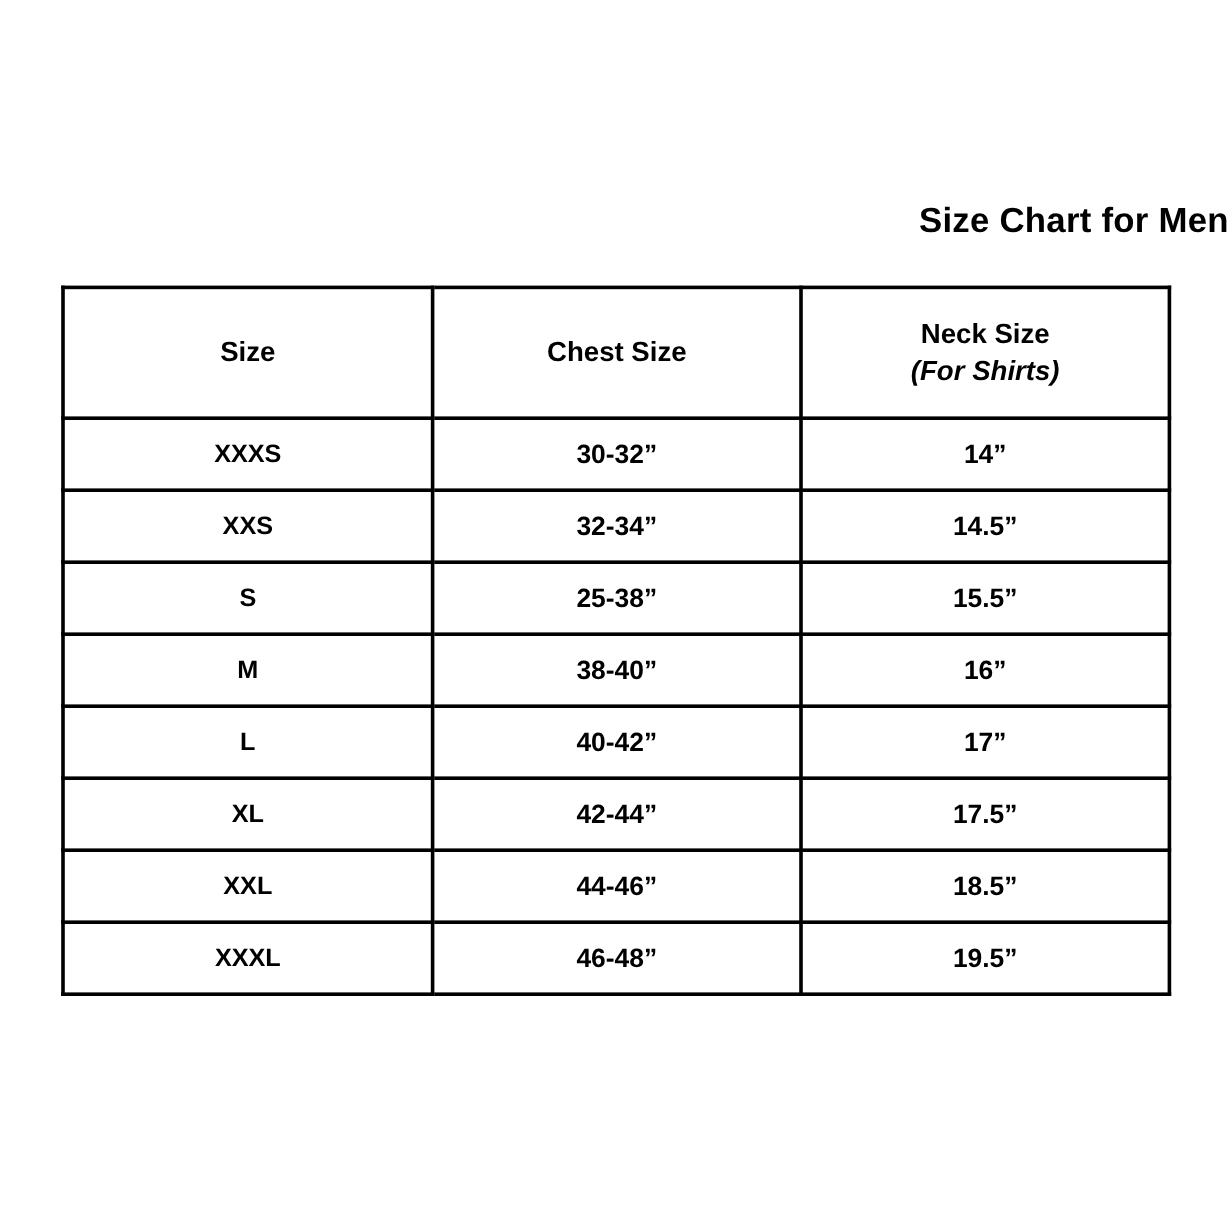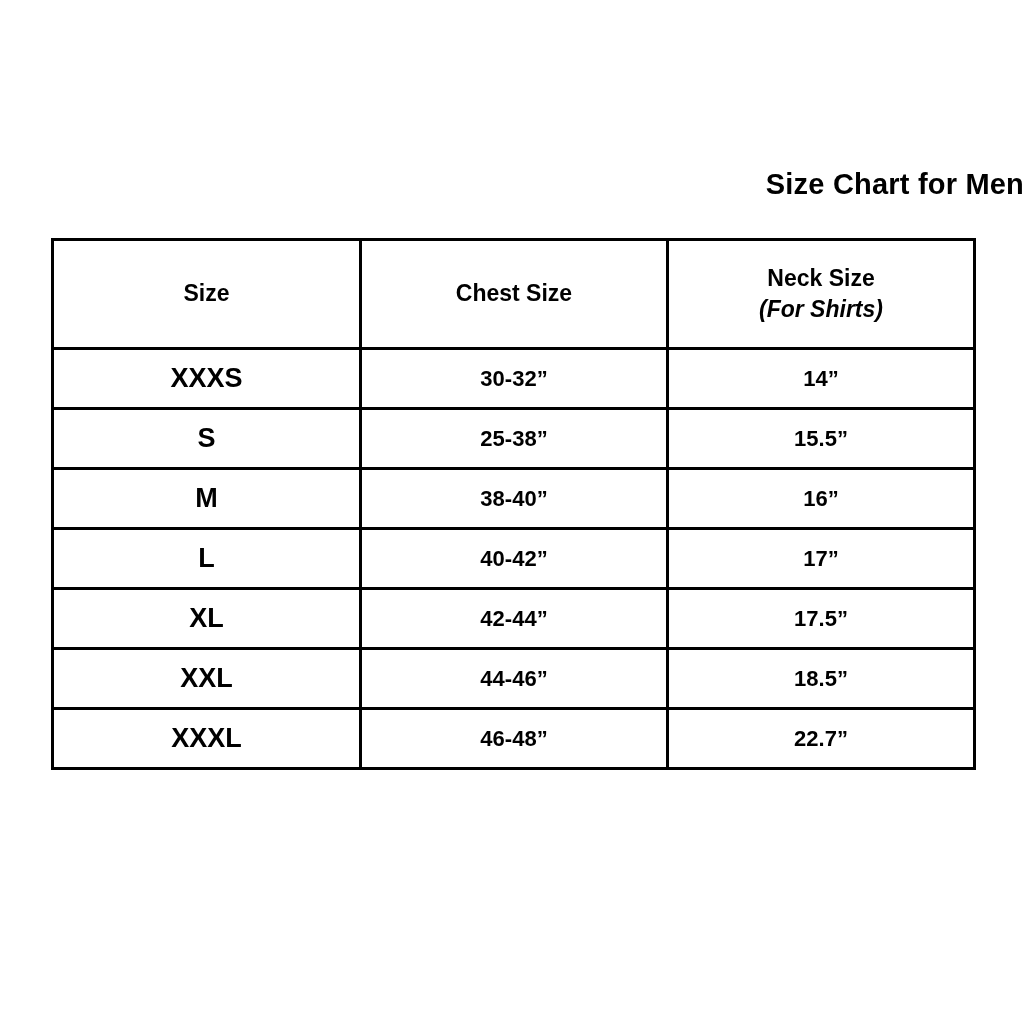--- a/index.html
+++ b/index.html
@@ -65,21 +65,21 @@
     font-weight: bold;
     font-style: italic;
   }
   table.size-table tbody td {
     height: 53px;
     font-size: 22px;
     padding: 2px 6px;
     vertical-align: middle;
   }
   table.size-table tbody td.cell-size {
-    font-size: 27px;
+    font-size: 21px;
   }
 </style>
 </head>
 <body>
 
 <div class="page">
 
   <div class="chart-title">Size Chart for Men</div>
 
   <div class="table-wrap">
@@ -103,20 +103,25 @@
           </th>
         </tr>
       </thead>
       <tbody>
         <tr>
           <td class="cell-size">XXXS</td>
           <td>30-32”</td>
           <td>14”</td>
         </tr>
         <tr>
+          <td class="cell-size">XXS</td>
+          <td>32-34”</td>
+          <td>14.5”</td>
+        </tr>
+        <tr>
           <td class="cell-size">S</td>
           <td>25-38”</td>
           <td>15.5”</td>
         </tr>
         <tr>
           <td class="cell-size">M</td>
           <td>38-40”</td>
           <td>16”</td>
         </tr>
         <tr>
@@ -130,19 +135,19 @@
           <td>17.5”</td>
         </tr>
         <tr>
           <td class="cell-size">XXL</td>
           <td>44-46”</td>
           <td>18.5”</td>
         </tr>
         <tr>
           <td class="cell-size">XXXL</td>
           <td>46-48”</td>
-          <td>22.7”</td>
+          <td>19.5”</td>
         </tr>
       </tbody>
     </table>
   </div>
 
 </div>
 
 </body></html>

